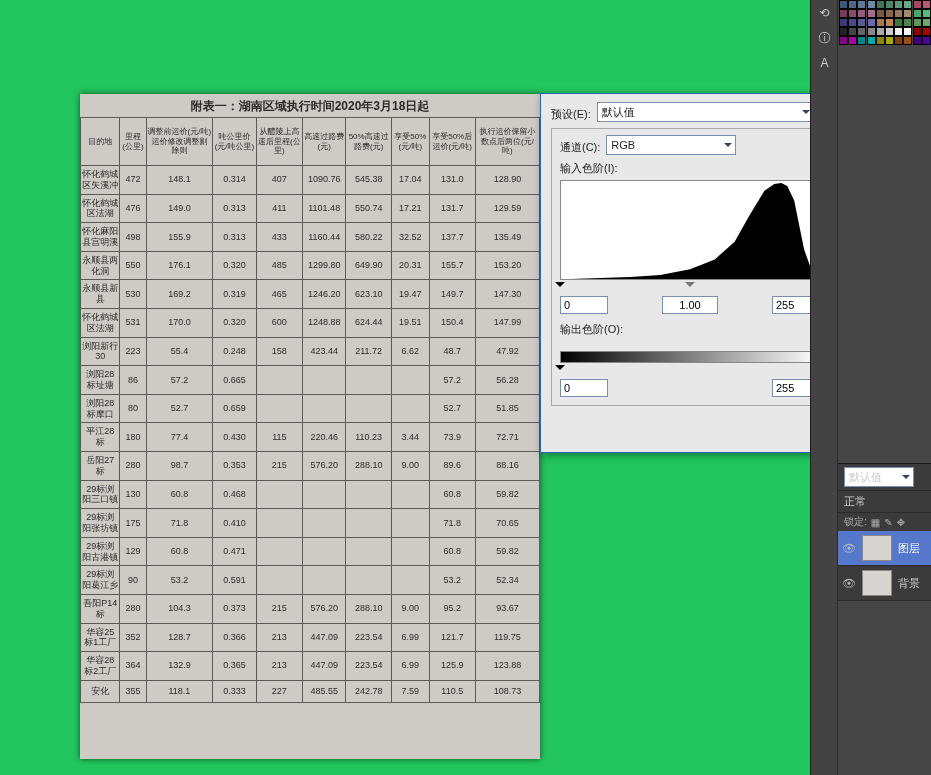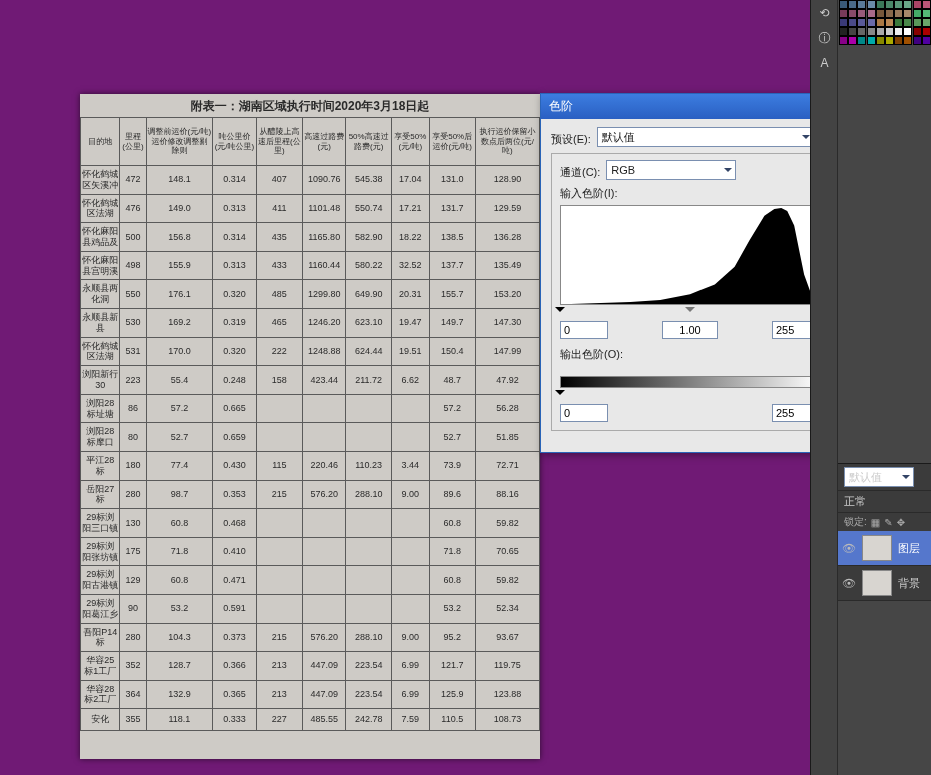--- a/index.html
+++ b/index.html
@@ -1,17 +1,17 @@
 <!DOCTYPE html>
 <html><head>
 <meta charset="utf-8">
 <style>
 *{margin:0;padding:0;box-sizing:border-box;font-family:"Microsoft YaHei",SimSun,Arial,sans-serif}
 body{width:931px;height:775px;background:#252525;position:relative;overflow:hidden}
-.canvas{position:absolute;left:0;top:0;width:810px;height:775px;background:#701a75;display:flex;align-items:center;justify-content:center}
+.canvas{position:absolute;left:0;top:0;width:810px;height:775px;background:#22c55e;display:flex;align-items:center;justify-content:center}
 .doc{position:absolute;left:80px;top:94px;width:460px;height:665px;background:#cecbc6;box-shadow:0 0 6px rgba(0,0,0,.6)}
 .doc-title{text-align:center;font-size:12px;color:#2a2a2a;padding:4px 0 2px;font-weight:bold}
 table{width:100%;border-collapse:collapse;font-size:9px;color:#2a2a2a}
 th,td{border:1px solid #5a5a5a;text-align:center;padding:3px 1px;line-height:1.2}
 th{font-weight:normal;font-size:8px;height:48px}
 td{height:22px}
 .right-panel{position:absolute;right:0;top:0;width:121px;height:775px;background:#464646;border-left:1px solid #1a1a1a}
 .tool-strip{width:27px;position:absolute;left:0;top:0;height:100%;background:#434343;border-right:1px solid #2a2a2a}
 .tool-btn{width:25px;height:24px;display:flex;align-items:center;justify-content:center;color:#ccc;font-size:12px;margin:1px}
 .swatches{position:absolute;left:28px;top:0;right:0}
@@ -92,32 +92,20 @@
             <td>149.0</td>
             <td>0.313</td>
             <td>411</td>
             <td>1101.48</td>
             <td>550.74</td>
             <td>17.21</td>
             <td>131.7</td>
             <td>129.59</td>
           </tr>
           <tr>
-            <td>怀化麻阳县鸡品及</td>
-            <td>500</td>
-            <td>156.8</td>
-            <td>0.314</td>
-            <td>435</td>
-            <td>1165.80</td>
-            <td>582.90</td>
-            <td>18.22</td>
-            <td>138.5</td>
-            <td>136.28</td>
-          </tr>
-          <tr>
             <td>怀化麻阳县宫明溪</td>
             <td>498</td>
             <td>155.9</td>
             <td>0.313</td>
             <td>433</td>
             <td>1160.44</td>
             <td>580.22</td>
             <td>32.52</td>
             <td>137.7</td>
             <td>135.49</td>
@@ -144,21 +132,21 @@
             <td>623.10</td>
             <td>19.47</td>
             <td>149.7</td>
             <td>147.30</td>
           </tr>
           <tr>
             <td>怀化鹤城区法湖</td>
             <td>531</td>
             <td>170.0</td>
             <td>0.320</td>
-            <td>222</td>
+            <td>600</td>
             <td>1248.88</td>
             <td>624.44</td>
             <td>19.51</td>
             <td>150.4</td>
             <td>147.99</td>
           </tr>
           <tr>
             <td>浏阳新行30</td>
             <td>223</td>
             <td>55.4</td>
@@ -313,24 +301,20 @@
             <td>7.59</td>
             <td>110.5</td>
             <td>108.73</td>
           </tr>
         </tbody>
     </table>
   </div>
 </div>
 
 <div class="dialog">
-  <div class="dlg-title">
-    <span>色阶</span>
-    <span class="dlg-close"></span>
-  </div>
   <div class="dlg-body">
     <div class="dlg-left">
       <div class="row">
         <span>预设(E):</span>
         <span class="dd select-combo">默认值</span>
         <span class="smicon">≔</span>
       </div>
       <div class="fieldset">
         <div class="row">
           <span>通道(C):</span>

